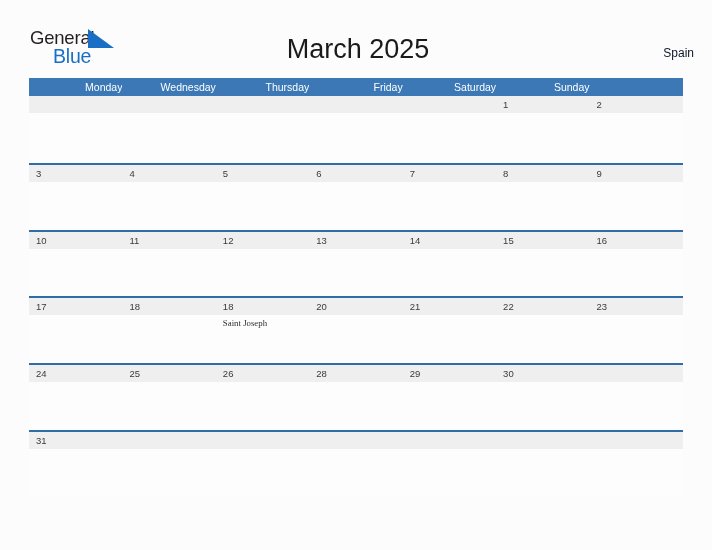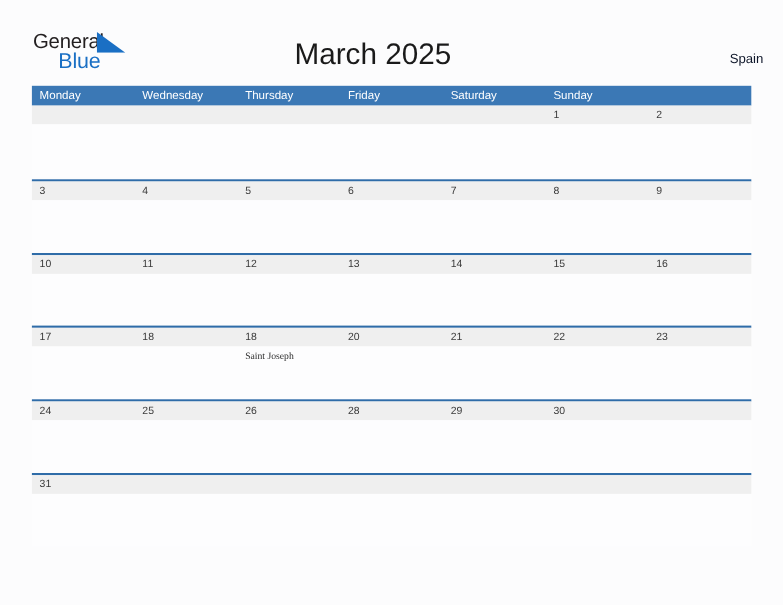--- a/index.html
+++ b/index.html
@@ -61,21 +61,21 @@
     top: 18px;
     font-size: 19.5px;
     letter-spacing: -0.2px;
     color: #1a6fc4;
     line-height: 21px;
     white-space: nowrap;
   }
 
   .cal-title {
     position: absolute;
-    left: 133px;
+    left: 152px;
     top: 33px;
     width: 412px;
     text-align: center;
     font-size: 27px;
     color: #1a1a1a;
     line-height: 32px;
     white-space: nowrap;
   }
 
   .cal-country {
@@ -105,20 +105,21 @@
   .dow-cell {
     width: 93.43px;
     height: 34px;
     box-sizing: border-box;
     padding-left: 7px;
     color: #ffffff;
     font-size: 10.5px;
     line-height: 18px;
     white-space: nowrap;
     overflow: hidden;
+    text-align: right;
   }
 
   .week-row {
     width: 654px;
     height: 66.8px;
     border-top: 2px solid #2f6ca8;
     box-sizing: border-box;
     position: relative;
   }
   .week-row:first-of-type {

